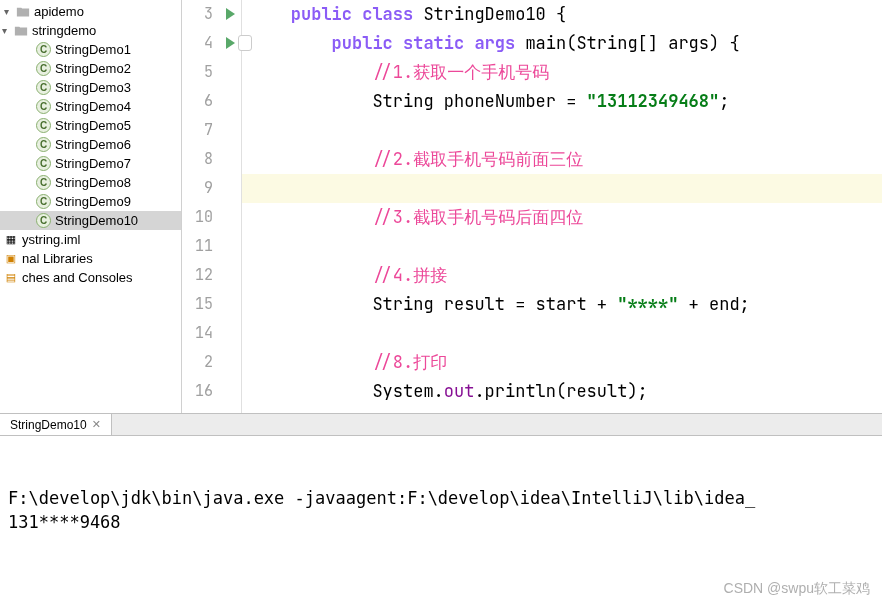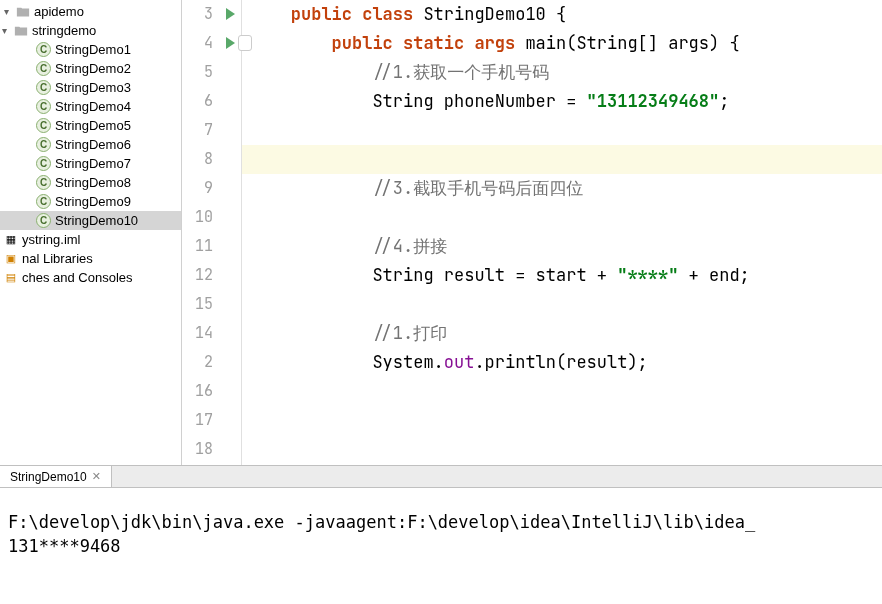--- a/index.html
+++ b/index.html
@@ -125,23 +125,23 @@
     }
     .code-line {
       height: 29px;
       line-height: 29px;
       white-space: pre;
       padding-left: 8px;
     }
     .code-line.highlighted {
       background: #fcfae3;
     }
-    .kw { color: #c2410c; font-weight: bold; }
+    .kw { color: #8b5cf6; font-weight: bold; }
     .str { color: #067d17; font-weight: bold; }
-    .cmt-cn { color: #737373; }
+    .cmt-cn { color: #ec4899; }
     .num { color: #1750eb; }
     .fld { color: #871094; }
     .method-sep {
       position: absolute;
       left: -4px;
       top: 6px;
       width: 14px;
       height: 16px;
       border: 1px solid #ccc;
       border-radius: 3px;
@@ -167,20 +167,21 @@
       gap: 5px;
     }
     .close-x { color: #888; font-size: 11px; }
     .console-output {
       font-family: Consolas, monospace;
       font-size: 17px;
       padding: 22px 8px;
       line-height: 24px;
       white-space: pre;
       position: relative;
+      margin-top: 28px;
     }
     .watermark {
       position: absolute;
       right: 12px;
       bottom: 4px;
       color: rgba(120,120,120,0.6);
       font-size: 14px;
       font-family: Arial, sans-serif;
     }
   </style>
@@ -279,36 +280,38 @@
         <div class="gutter-row">17</div>
         <div class="gutter-row">18</div>
         <div class="gutter-row">19</div>
       </div>
     <div class="code-area" id="codearea">
         <div class="code-line">    <span class="kw">public </span><span class="kw">class </span>StringDemo10 {</div>
         <div class="code-line" style="position: relative;"><span class="method-sep"></span>        <span class="kw">public static args </span>main(String[] args) {</div>
         <div class="code-line">            <span class="cmt-cn">//1.获取一个手机号码</span></div>
         <div class="code-line">            String phoneNumber = <span class="str">"13112349468"</span>;</div>
         <div class="code-line"></div>
+        <div class="code-line">            <span class="cmt-cn">//2.截取手机号码前面三位</span></div>
         <div class="code-line highlighted"></div>
         <div class="code-line">            <span class="cmt-cn">//3.截取手机号码后面四位</span></div>
         <div class="code-line"></div>
         <div class="code-line">            <span class="cmt-cn">//4.拼接</span></div>
         <div class="code-line">            String result = start + <span class="str">"****"</span> + end;</div>
         <div class="code-line"></div>
-        <div class="code-line">            <span class="cmt-cn">//1.打印</span></div>
+        <div class="code-line">            <span class="cmt-cn">//8.打印</span></div>
         <div class="code-line">            System.<span class="fld">out</span>.println(result);</div>
         <div class="code-line"></div>
       </div>
   </div>
 </div>
 
 <div class="console-area">
   <div class="console-tabs">
     <div class="console-tab">
       <span>StringDemo10</span>
       <span class="close-x">✕</span>
     </div>
   </div>
   <div class="console-output"><span>F:\develop\jdk\bin\java.exe -javaagent:F:\develop\idea\IntelliJ\lib\idea_</span>
 <span>131****9468</span>
+    <div class="watermark">CSDN @swpu软工菜鸡</div>
   </div>
 </div>
 
 </body></html>

